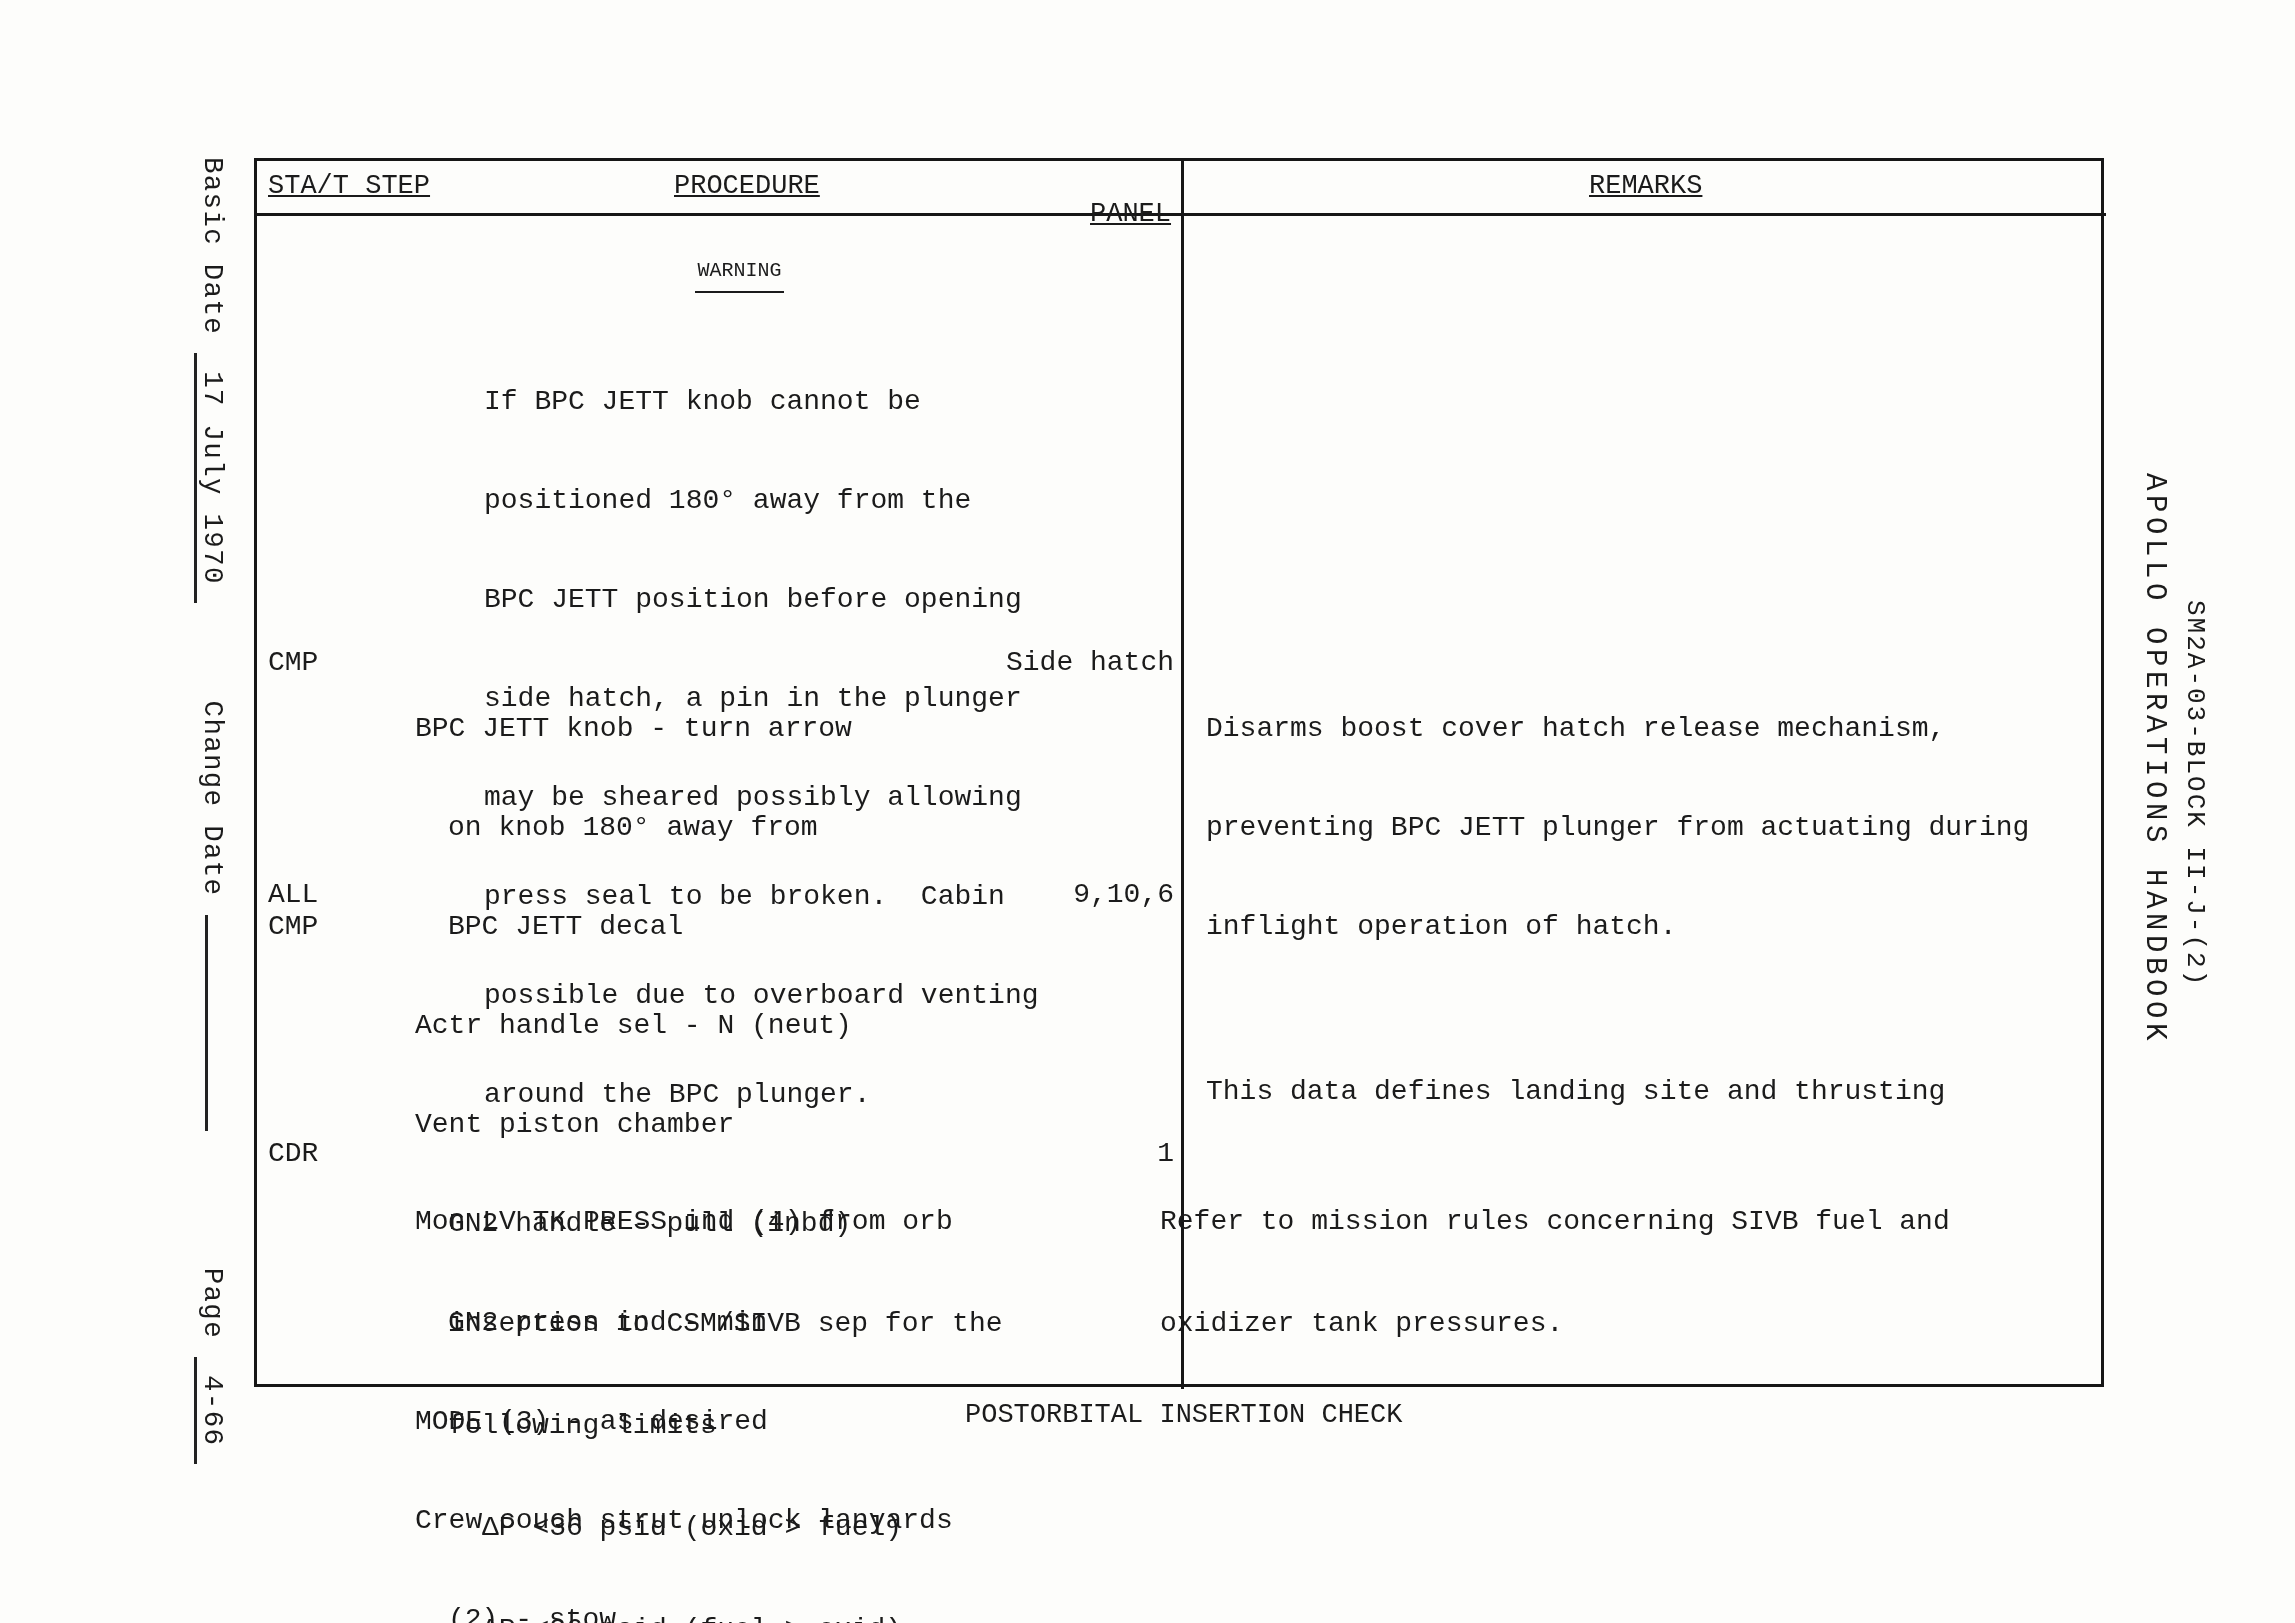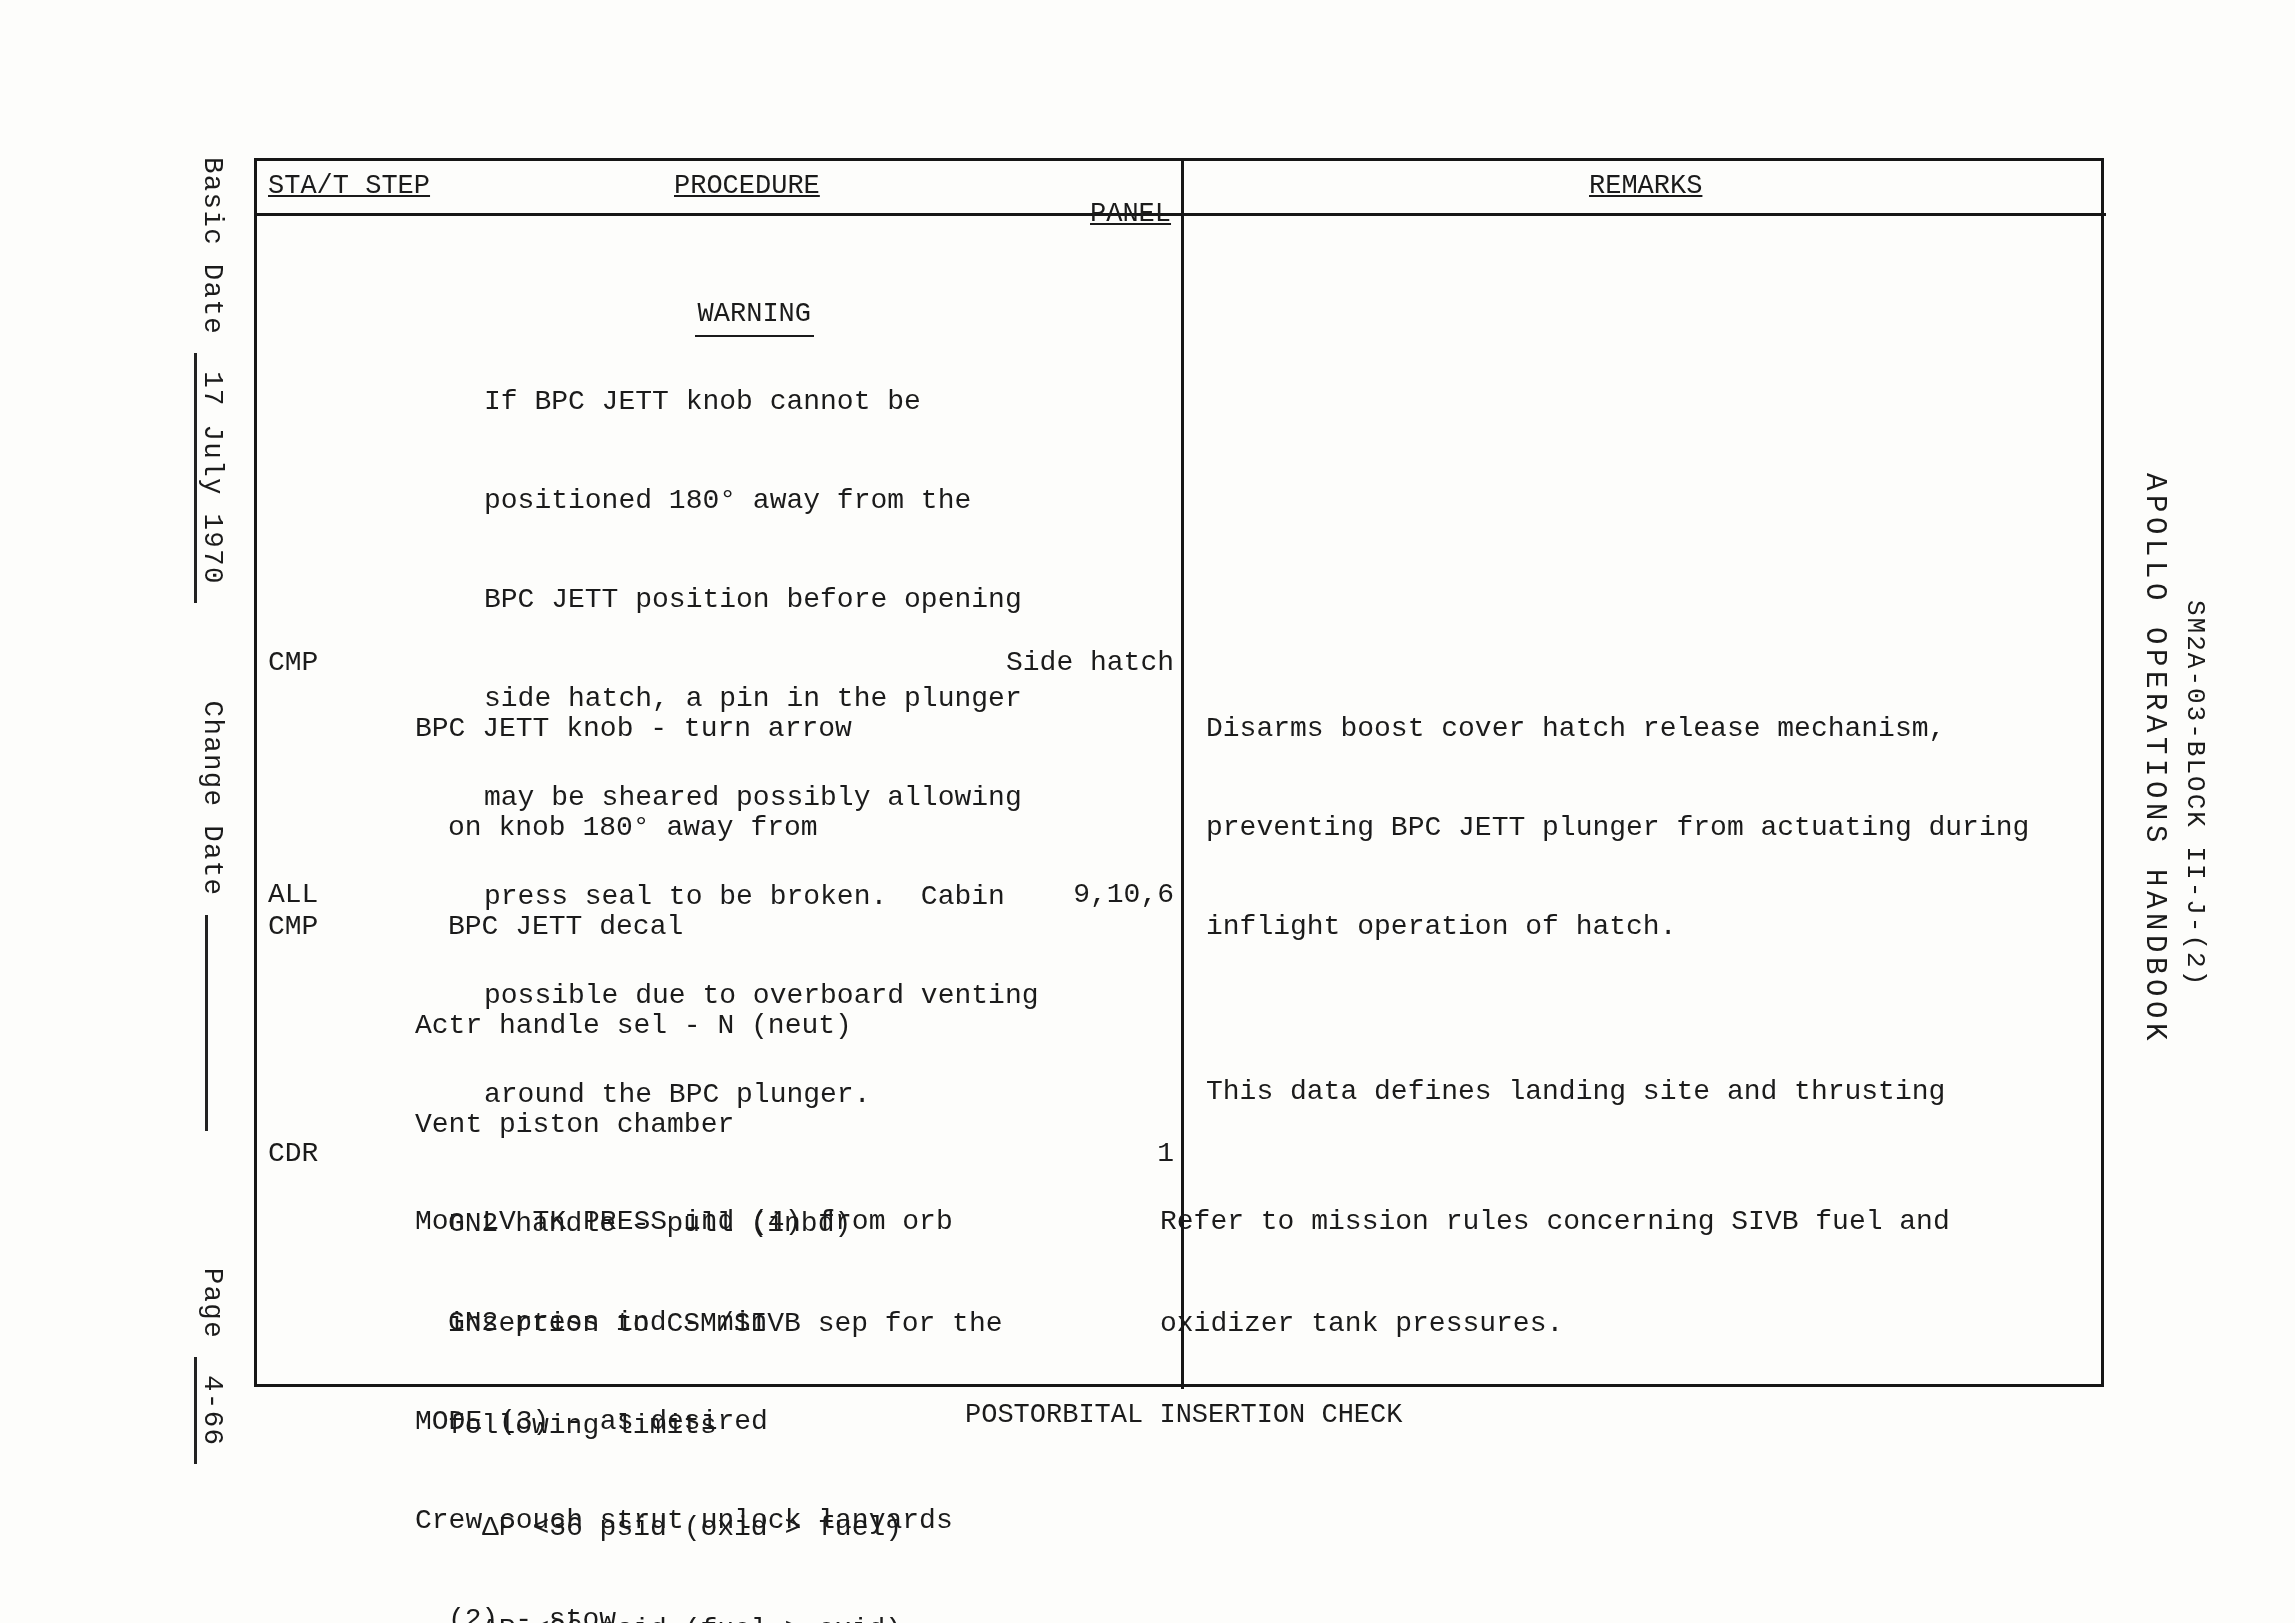--- a/index.html
+++ b/index.html
@@ -28,24 +28,23 @@
   .col-divider {
     position: absolute; left: 1181px; top: 158px;
     width: 3.3px; height: 1231px; background: #161616;
   }
   .hdr { font-size: 27px; line-height: 27px; white-space: pre; text-decoration: underline; }
   
   .ind1 { padding-left: 33px; }
   .ind2 { padding-left: 67px; }
   .right-val { text-align: right; }
   .warn-title {
-    font-size: 27px; line-height: 27px;
+    font-size: 20px; line-height: 27px;
     border-bottom: 2.6px solid #1b1b1b;
     padding: 0 2.6px 6.5px 2.6px;
-    margin-top: 44px;
   }
   
   .vstrip {
     position: absolute;
     transform-origin: 0 0;
     transform: rotate(90deg);
     display: flex;
     align-items: baseline;
     white-space: pre;
     font-size: 27.5px;

